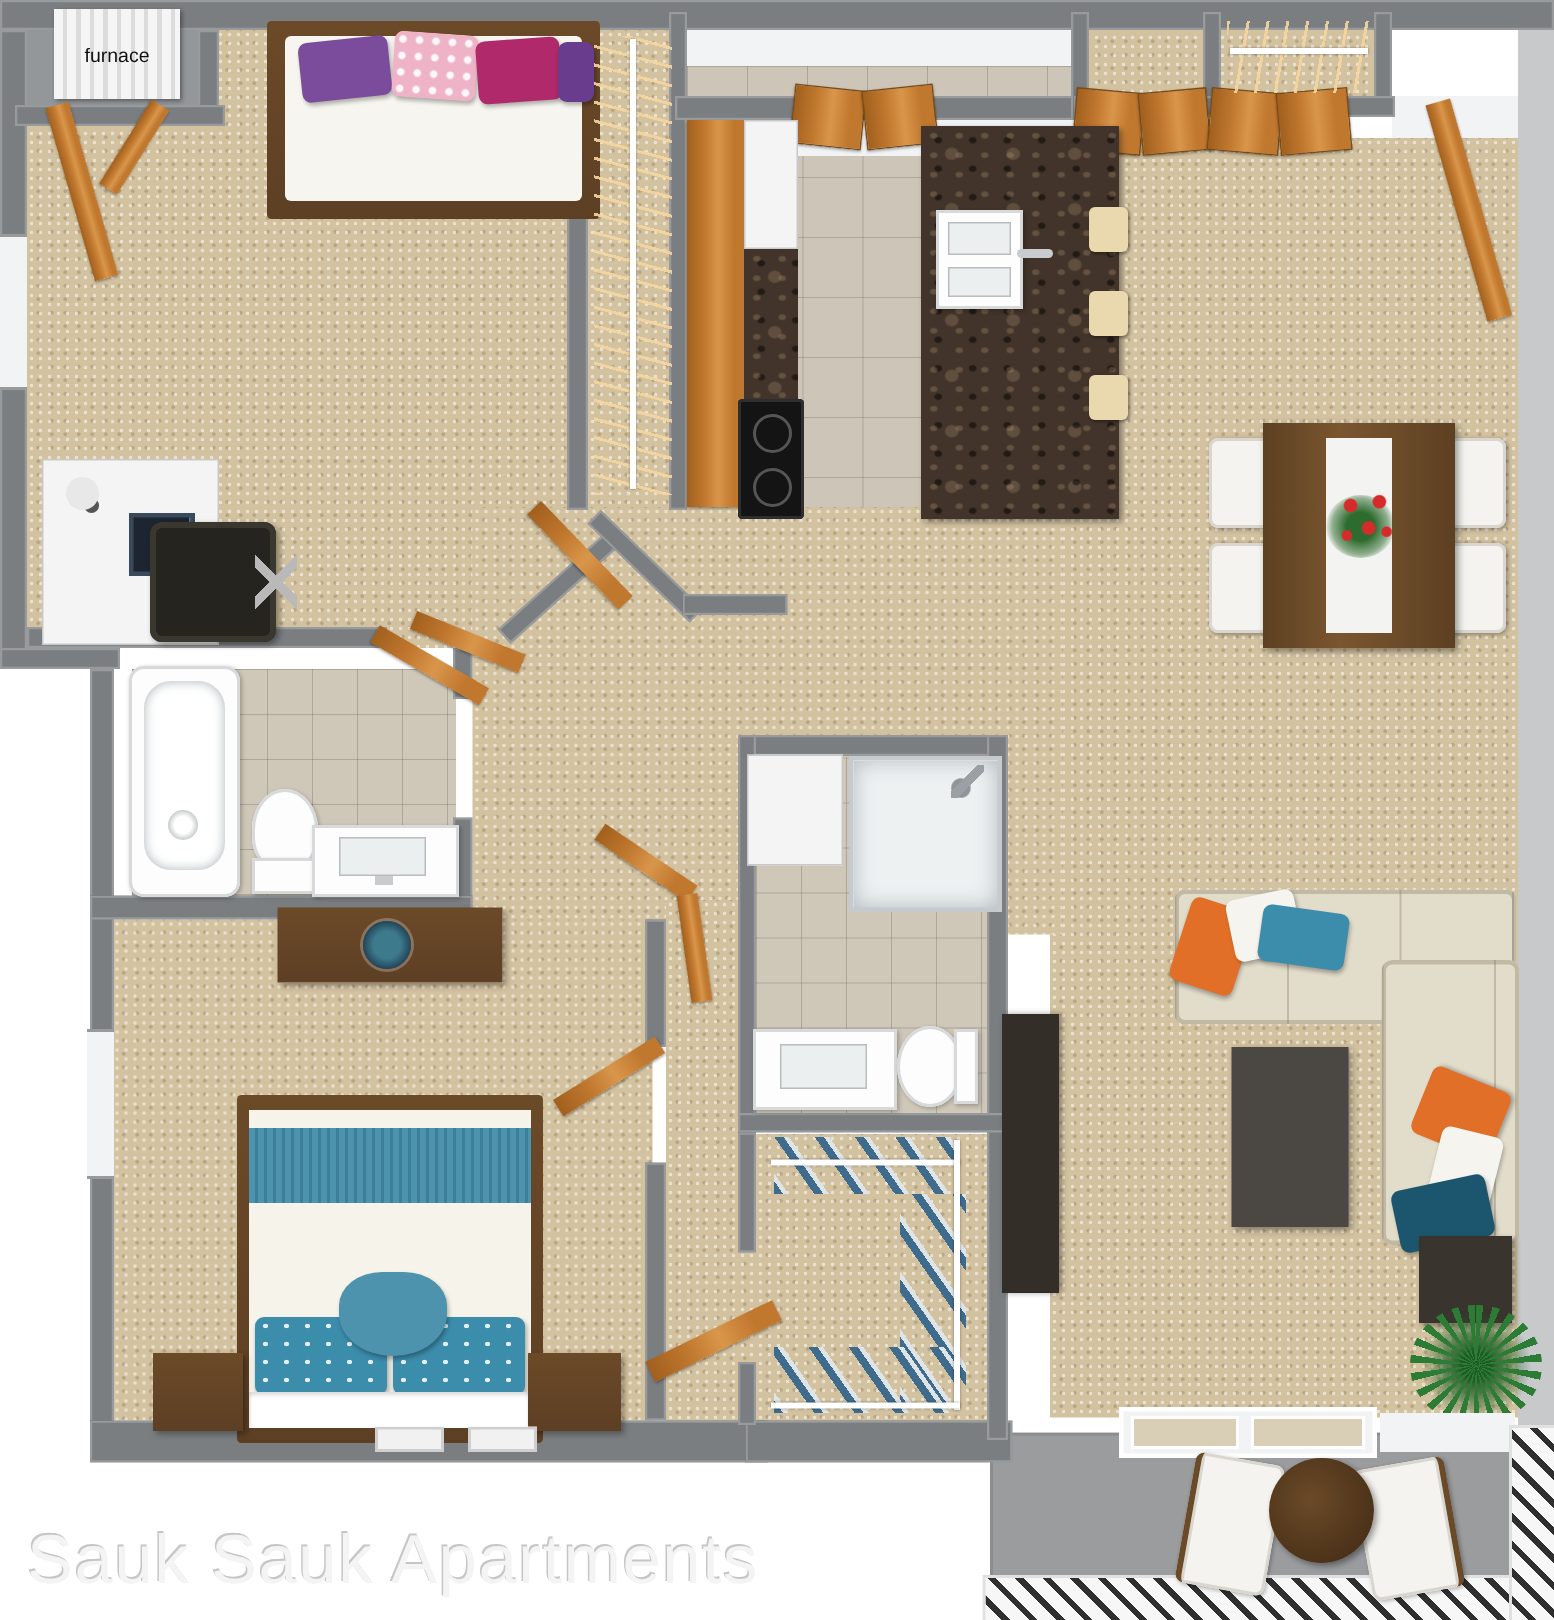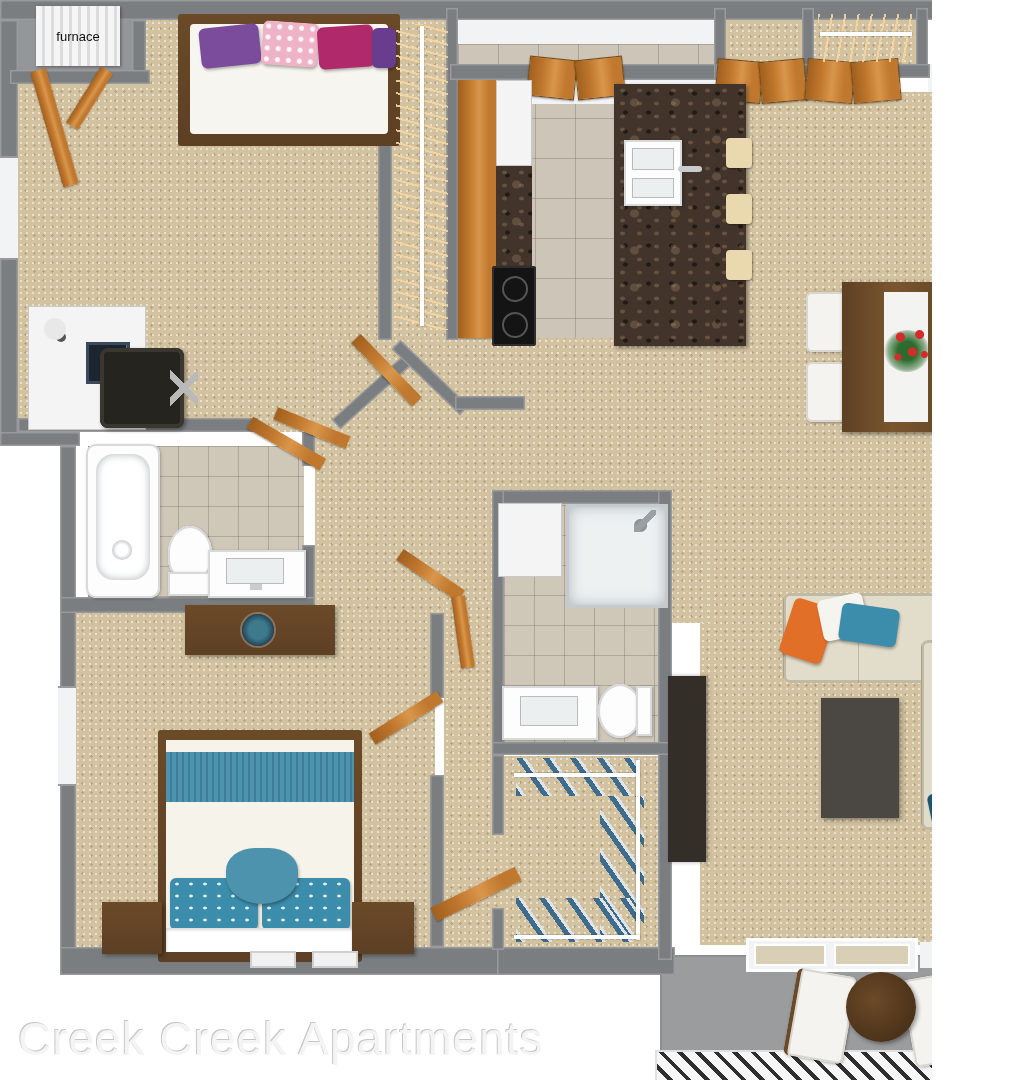--- a/index.html
+++ b/index.html
@@ -1,16 +1,16 @@
 <!DOCTYPE html>
 <html style="--wall: #7b7e81; --wall_light: #c7c9cb; --carpet: #d3c2a0; --tile: #cdc6b8; --bath_tile: #cfc8b9; --wood: #c0772e; --dark_wood: #5d3f24; --counter: #42342a; --appliance_white: #f4f4f4; --stove_black: #141414; --sofa: #e2dcca; --pillow_orange: #e26f27; --pillow_teal: #3c8cab; --pillow_dark_teal: #1c566e; --pillow_purple: #7a4c9b; --pillow_magenta: #b02a6b; --pillow_pink: #efb3c7; --bed_teal: #4e93ad; --furniture_gray: #4b4742; --media_dark: #342e28; --balcony: #9b9c9e; --plant: #2d7c36;"><head>
 <meta charset="utf-8">
 <style>
   html,body{margin:0;padding:0;background:#ffffff;}
-  #plan{position:relative;width:932px;height:1080px;background:#ffffff;overflow:hidden;
+  #plan{position:relative;width:1036px;height:1080px;background:#ffffff;overflow:hidden;
         font-family:"Liberation Sans",sans-serif;}
   .abs{position:absolute;}
   .wall{background:var(--wall);box-shadow:inset 0 0 0 1.5px rgba(255,255,255,.22);}
   .wall-light{background:var(--wall_light);}
   .carpet{background-color:var(--carpet);
     background-image:radial-gradient(rgba(255,255,255,.5) 1px,transparent 1.4px),
                      radial-gradient(rgba(120,95,60,.3) 1px,transparent 1.4px);
     background-size:6px 6px,9px 9px;background-position:0 0,3px 4px;}
   .tile{background-color:var(--tile);
     background-image:linear-gradient(rgba(110,105,95,.35) 1px,transparent 1px),
@@ -225,15 +225,15 @@
   <div class="abs white" style="left:746px;top:938px;width:172px;height:34px;box-shadow:inset 0 0 0 3px #ffffff;"></div>
   <div class="abs" style="left:754px;top:944px;width:72px;height:22px;background:#d8cfb6;box-shadow:inset 0 0 0 2px #ffffff;"></div>
   <div class="abs" style="left:834px;top:944px;width:76px;height:22px;background:#d8cfb6;box-shadow:inset 0 0 0 2px #ffffff;"></div>
   <div class="abs white" style="left:920px;top:942px;width:90px;height:26px;"></div>
   <div class="abs rail" style="left:655px;top:1050px;width:381px;height:30px;"></div>
   <div class="abs rail" style="left:1006px;top:950px;width:30px;height:130px;"></div>
   <div class="abs chairw" style="left:790px;top:972px;width:56px;height:88px;transform:rotate(10deg);border-left:4px solid #6b4a28;"></div>
   <div class="abs chairw" style="left:908px;top:975px;width:58px;height:88px;transform:rotate(-10deg);border-right:4px solid #6b4a28;"></div>
   <div class="abs" style="left:846px;top:972px;width:70px;height:70px;border-radius:50%;background:radial-gradient(circle at 40% 40%,#6b4a28,#4a3118 75%);box-shadow:2px 2px 4px rgba(0,0,0,.4);"></div>
 
-  <div class="abs" id="watermark" style="left:18px;top:1012px;">Creek Creek Apartments</div>
+  <div class="abs" id="watermark" style="left:18px;top:1012px;">Sauk Sauk Apartments</div>
 
 </div>
 
 </body></html>

